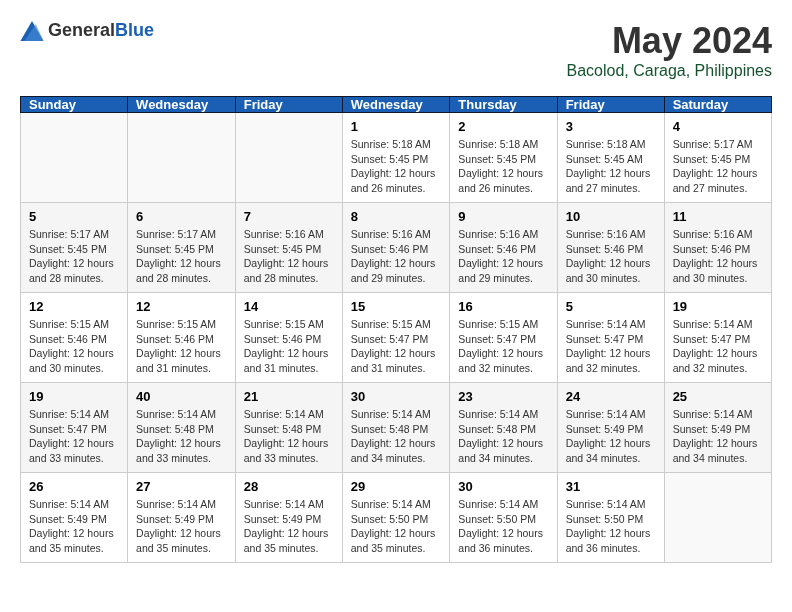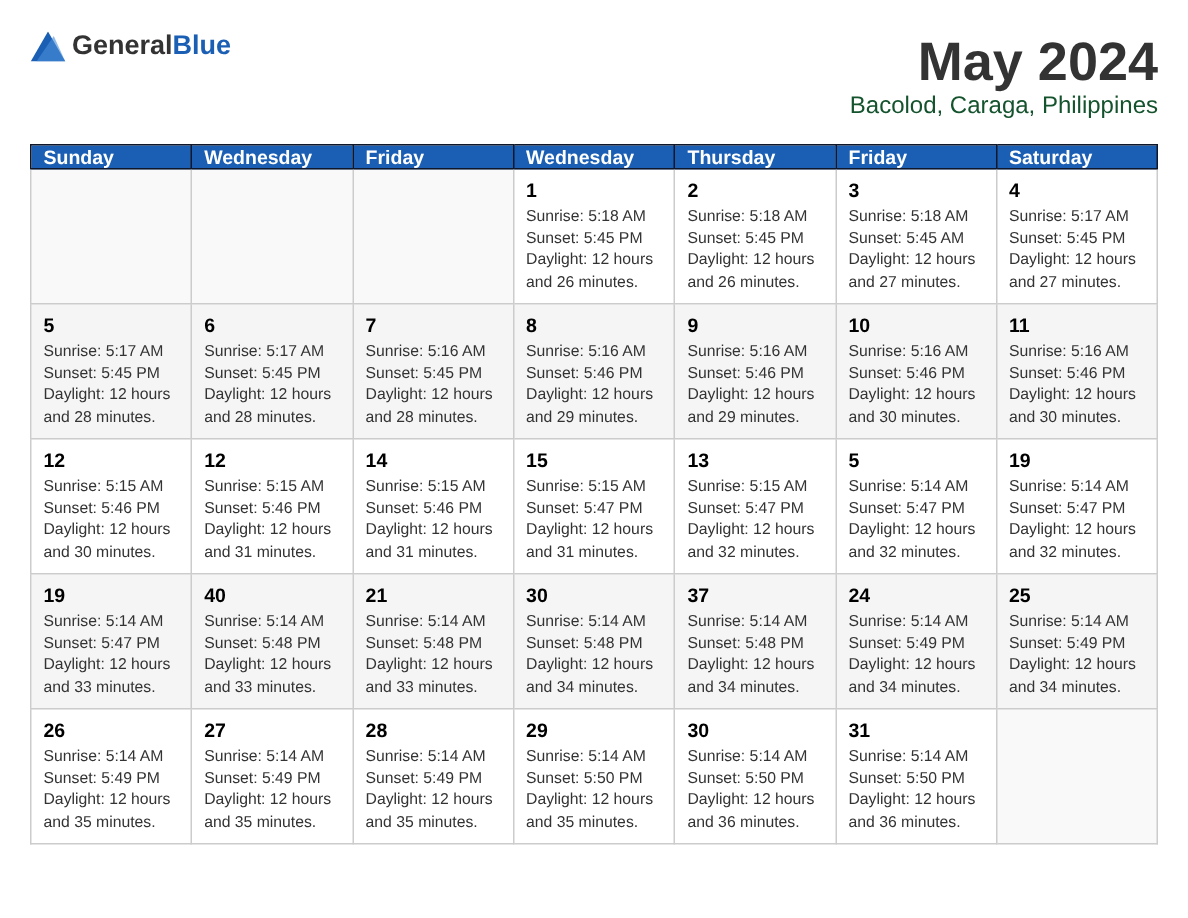--- a/index.html
+++ b/index.html
@@ -216,21 +216,21 @@
 and 31 minutes.</div>
         </td>
         <td>
           <span class="day-number">15</span>
           <div class="day-info" style="white-space: pre-line;">Sunrise: 5:15 AM
 Sunset: 5:47 PM
 Daylight: 12 hours
 and 31 minutes.</div>
         </td>
         <td>
-          <span class="day-number">13</span>
+          <span class="day-number">16</span>
           <div class="day-info" style="white-space: pre-line;">Sunrise: 5:15 AM
 Sunset: 5:47 PM
 Daylight: 12 hours
 and 32 minutes.</div>
         </td>
         <td>
           <span class="day-number">5</span>
           <div class="day-info" style="white-space: pre-line;">Sunrise: 5:14 AM
 Sunset: 5:47 PM
 Daylight: 12 hours
@@ -267,21 +267,21 @@
 and 33 minutes.</div>
         </td>
         <td>
           <span class="day-number">30</span>
           <div class="day-info" style="white-space: pre-line;">Sunrise: 5:14 AM
 Sunset: 5:48 PM
 Daylight: 12 hours
 and 34 minutes.</div>
         </td>
         <td>
-          <span class="day-number">37</span>
+          <span class="day-number">23</span>
           <div class="day-info" style="white-space: pre-line;">Sunrise: 5:14 AM
 Sunset: 5:48 PM
 Daylight: 12 hours
 and 34 minutes.</div>
         </td>
         <td>
           <span class="day-number">24</span>
           <div class="day-info" style="white-space: pre-line;">Sunrise: 5:14 AM
 Sunset: 5:49 PM
 Daylight: 12 hours

